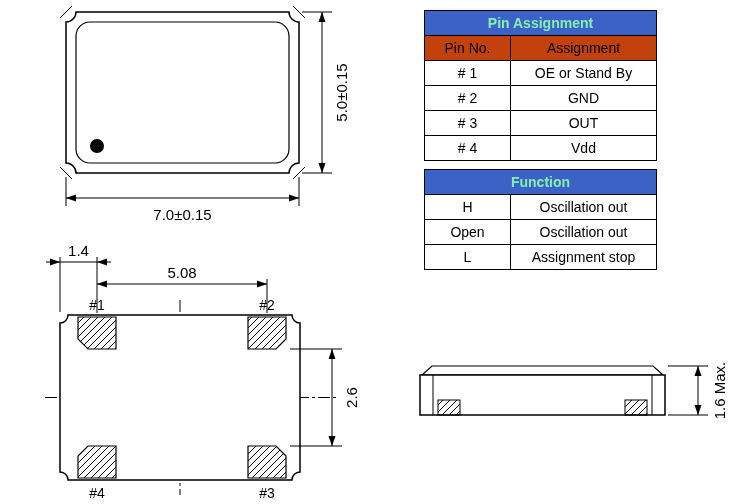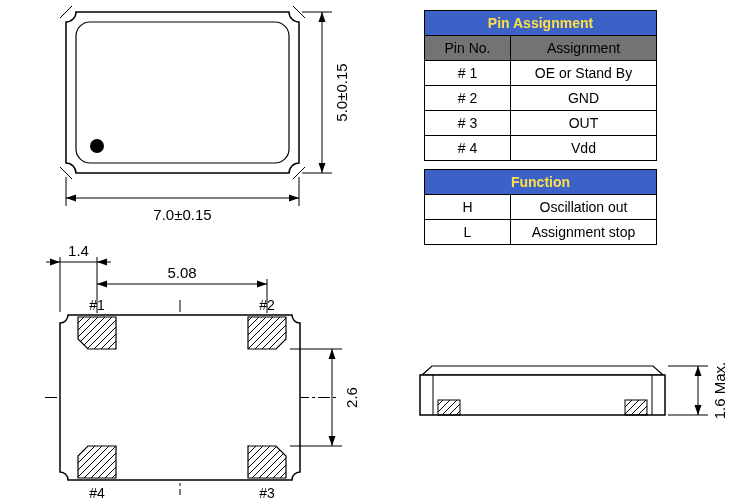--- a/index.html
+++ b/index.html
@@ -4,22 +4,22 @@
 <style>
   html,body{margin:0;padding:0;}
   body{
     width:742px;height:504px;position:relative;background:#ffffff;
     font-family:"Liberation Sans", sans-serif;overflow:hidden;
   }
   .abs{position:absolute;}
   
   table.dt{border-collapse:collapse;table-layout:fixed;width:232px;font-size:14px;color:#000;}
   table.dt td{border:1px solid #000;height:24px;text-align:center;vertical-align:middle;padding:0 2px;overflow:hidden;white-space:nowrap;}
-  table.dt td.title{background:#3c62c8;color:#fde047;font-weight:bold;}
-  table.dt td.subhdr{background:#737373;}
+  table.dt td.title{background:#3c62c8;color:#86efac;font-weight:bold;}
+  table.dt td.subhdr{background:#c2410c;}
   
   svg text{font-family:"Liberation Sans", sans-serif;fill:#000;}
   svg .dim{font-size:15px;}
   svg .padlbl{font-size:14px;}
 </style>
 </head>
 <body>
 
 <svg class="abs" style="left:0;top:0" width="362" height="240" viewBox="0 0 362 240">
 
@@ -92,20 +92,24 @@
     <colgroup>
         <col style="width:86px">
         <col style="width:146px">
       </colgroup>
     <tbody>
         <tr>
       <td class="title" colspan="2">Function</td>
     </tr>
     <tr>
       <td>H</td>
+      <td>Oscillation out</td>
+    </tr>
+    <tr>
+      <td>Open</td>
       <td>Oscillation out</td>
     </tr>
     <tr>
       <td>L</td>
       <td>Assignment stop</td>
     </tr>
   </tbody>
     </table>
 </div>
 

